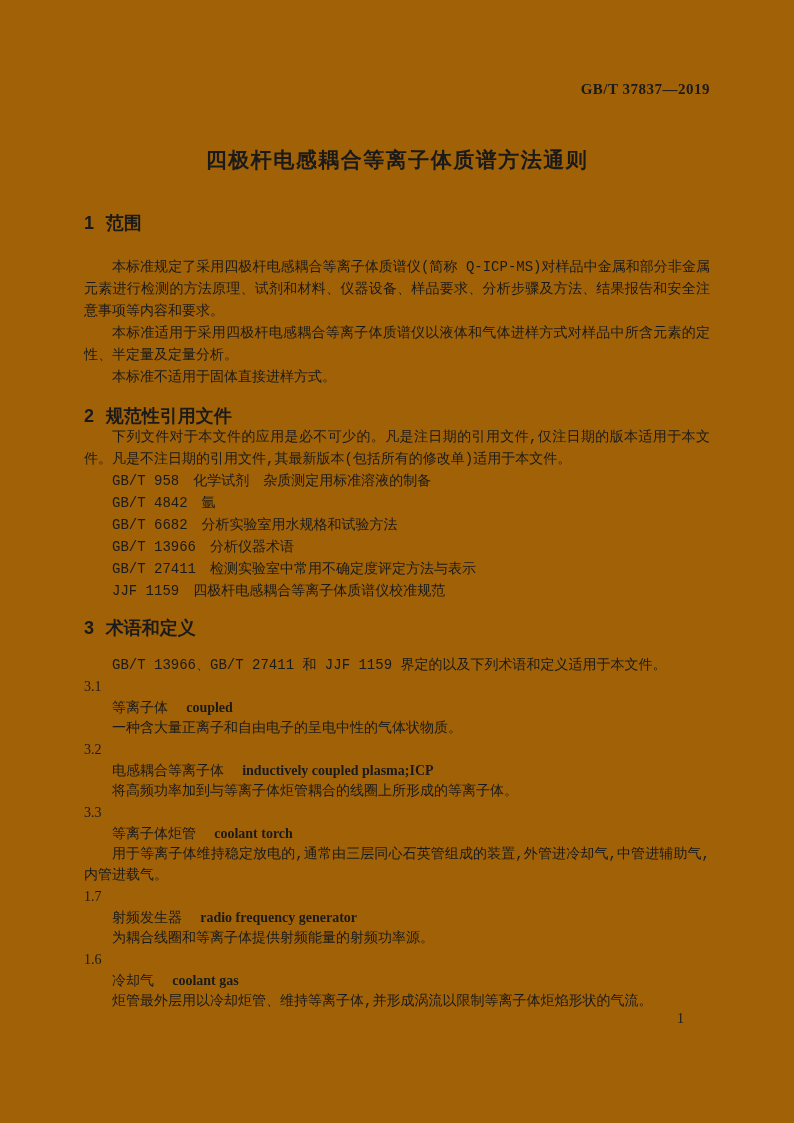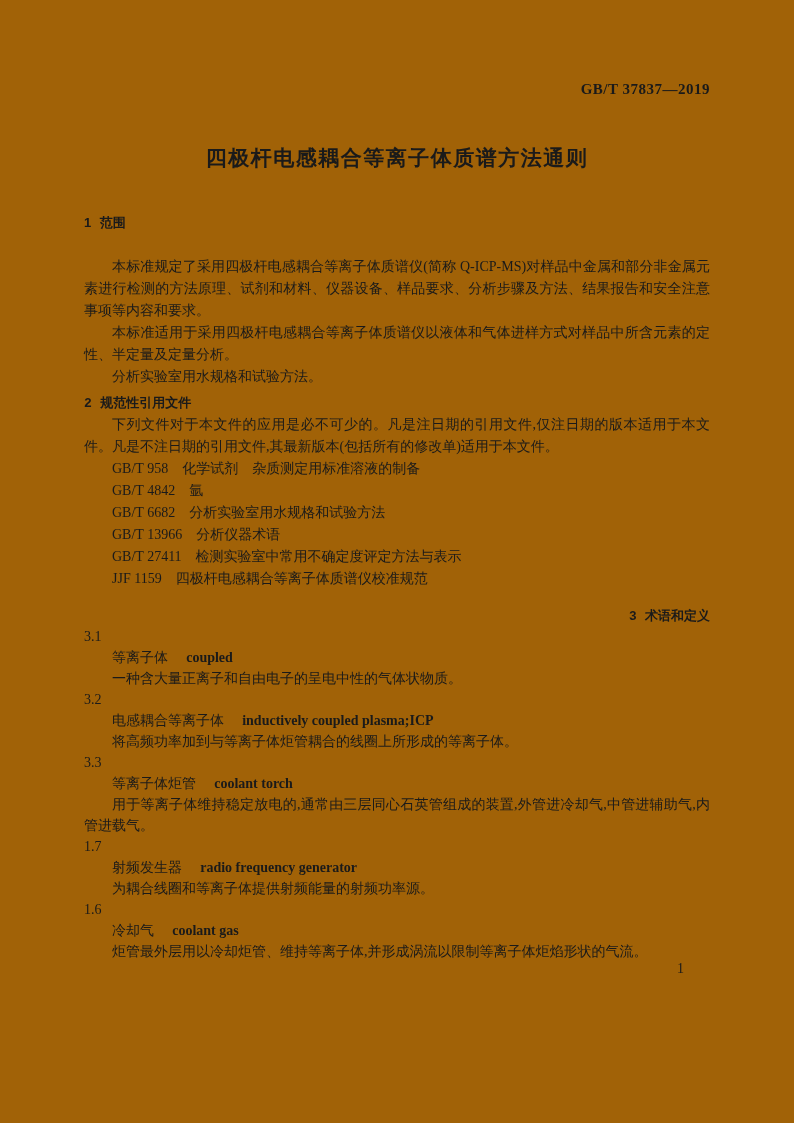--- a/index.html
+++ b/index.html
@@ -20,38 +20,38 @@
     margin-top: 0;
     padding-top: 82px;
     text-align: right;
     font-weight: bold;
     font-size: 15px;
     line-height: 15px;
     letter-spacing: 0.5px;
   }
   .doc-title {
     margin: 48px 0 0 0;
-    font-family: Liberation Mono, monospace;
+    font-family: Liberation Serif, serif;
     font-weight: bold;
     font-size: 21px;
     line-height: 30px;
     text-align: center;
     letter-spacing: 1.5px;
   }
   .sec-head {
     font-family: "Liberation Sans", "DejaVu Sans", sans-serif;
     font-weight: bold;
-    font-size: 13px;
+    font-size: 18px;
     line-height: 20px;
   }
   .sec-head .sec-num { margin-right: 0.65em; }
   .s1 { margin-top: 38px; }
-  .s2 { margin-top: 6px; font-family: Liberation Mono, monospace; }
-  .s3 { margin-top: 16px; text-align: right; }
-  p { margin: 0; }
+  .s2 { margin-top: 18px; }
+  .s3 { margin-top: 16px; }
+  p { margin: 0; font-family: Liberation Mono, monospace; }
   .body-para {
     text-indent: 2em;
     text-align: justify;
     line-height: 22px;
   }
   .mt-p1 { margin-top: 23px; }
   .mt-p2 { margin-top: 0; }
   .mt-p3 { margin-top: 16px; }
   .ref-item {
     text-indent: 2em;
@@ -89,38 +89,39 @@
 
   <div class="doc-code">GB/T 37837—2019</div>
 
   <h1 class="doc-title">四极杆电感耦合等离子体质谱方法通则</h1>
 
   <div class="sec-head s1">
     <span class="sec-num">1</span><span>范围</span>
   </div>
   <p class="body-para mt-p1">本标准规定了采用四极杆电感耦合等离子体质谱仪(简称 Q-ICP-MS)对样品中金属和部分非金属元素进行检测的方法原理、试剂和材料、仪器设备、样品要求、分析步骤及方法、结果报告和安全注意事项等内容和要求。</p>
   <p class="body-para">本标准适用于采用四极杆电感耦合等离子体质谱仪以液体和气体进样方式对样品中所含元素的定性、半定量及定量分析。</p>
-  <p class="body-para">分析实验室用水规格和试验方法。</p>
+  <p class="body-para">本标准不适用于固体直接进样方式。</p>
 
   <div class="sec-head s2">
     <span class="sec-num">2</span><span>规范性引用文件</span>
   </div>
   <p class="body-para mt-p2">下列文件对于本文件的应用是必不可少的。凡是注日期的引用文件,仅注日期的版本适用于本文件。凡是不注日期的引用文件,其最新版本(包括所有的修改单)适用于本文件。</p>
   <div class="ref-list">
     <p class="ref-item">GB/T 958　化学试剂　杂质测定用标准溶液的制备</p>
     <p class="ref-item">GB/T 4842　氩</p>
     <p class="ref-item">GB/T 6682　分析实验室用水规格和试验方法</p>
     <p class="ref-item">GB/T 13966　分析仪器术语</p>
     <p class="ref-item">GB/T 27411　检测实验室中常用不确定度评定方法与表示</p>
     <p class="ref-item">JJF 1159　四极杆电感耦合等离子体质谱仪校准规范</p>
   </div>
 
   <div class="sec-head s3">
     <span class="sec-num">3</span><span>术语和定义</span>
   </div>
+  <p class="body-para mt-p3">GB/T 13966、GB/T 27411 和 JJF 1159 界定的以及下列术语和定义适用于本文件。</p>
 
   <div class="term-block">
     <div class="term-num">3.1</div>
     <div class="term-line">
       <span class="term-zh">等离子体</span><span class="term-en">coupled</span>
     </div>
     <p class="term-def">一种含大量正离子和自由电子的呈电中性的气体状物质。</p>
   </div>
 
   <div class="term-block">

